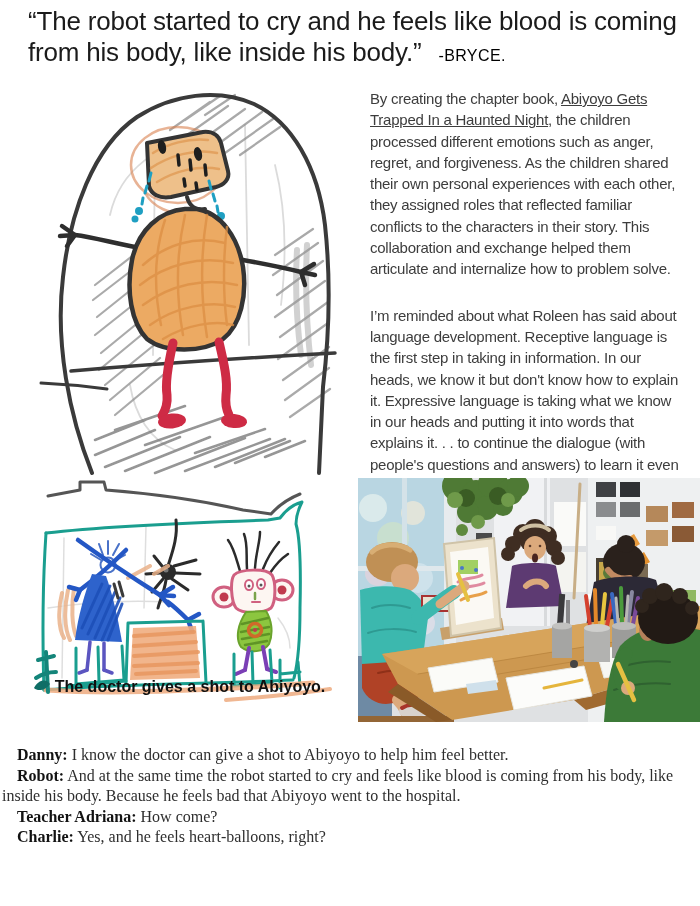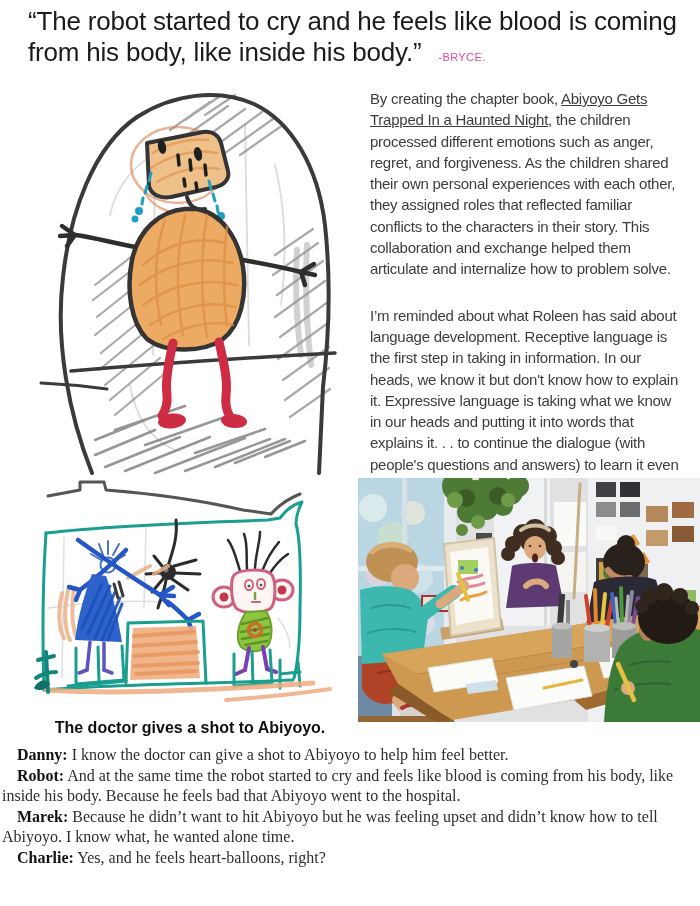--- a/index.html
+++ b/index.html
@@ -4,33 +4,33 @@
 <style>
   html,body { margin:0; padding:0; background:#ffffff; }
   .page {
     position:relative; width:700px; height:906px; background:#ffffff;
     font-family:"Liberation Sans", sans-serif; overflow:hidden; color:#222;
   }
   .quote {
     position:absolute; left:28px; top:6px; width:664px;
     font-size:26px; line-height:31px; letter-spacing:-0.2px; color:#1b1b1b;
   }
-  .quote .attr { font-size:11px; letter-spacing:0.4px; color:#ec4899; margin-left:10px; white-space:nowrap; }
+  .quote .attr { font-size:16px; letter-spacing:0.4px; color:#000000; margin-left:10px; white-space:nowrap; }
   .drawing1 { position:absolute; left:35px; top:85px; }
   .rightcol {
     position:absolute; left:370px; top:88px; width:316px;
     font-size:15px; line-height:21.3px; letter-spacing:-0.25px; color:#3d3d3d;
   }
   .rightcol p { margin:0; }
   .rightcol p + p { margin-top:25px; }
   .booktitle { text-decoration:underline; }
   .drawing2 { position:absolute; left:28px; top:478px; }
   .photo { position:absolute; left:358px; top:478px; }
   .caption {
-    position:absolute; left:28px; top:719px; width:324px; text-align:center;
+    position:absolute; left:28px; top:678px; width:324px; text-align:center;
     font-weight:bold; font-size:16px; color:#101010;
   }
   .dialogue {
     position:absolute; left:2px; top:745px; width:682px;
     font-size:16px; line-height:20.5px; color:#2e2e2e;
   }
   .dialogue p { margin:0; text-indent:15px;font-family:Liberation Serif, serif; }
   .dialogue .spk { font-weight:bold; color:#121212; }
   svg path, svg line, svg polyline { stroke-linecap:round; stroke-linejoin:round; }
 </style>
@@ -453,20 +453,20 @@
     </g>
   </svg>
 
   <div class="caption">The doctor gives a shot to Abiyoyo.</div>
 
   <div class="dialogue">
     <p><b class="spk">Danny:</b><span class="utt"> I know the doctor can give a shot to Abiyoyo to help him feel better.</span></p>
 
     <p><b class="spk">Robot:</b><span class="utt"> And at the same time the robot started to cry and feels like blood is coming from his body, like inside his body. Because he feels bad that Abiyoyo went to the hospital.</span></p>
 
-
-    <p><b class="spk">Marek:</b><span class="utt"> Because he didn’t want to hit Abiyoyo but he was feeling upset and didn’t know how to tell Abiyoyo. I know what, he wanted alone time.</span></p>
+    <p><b class="spk">Teacher Adriana:</b><span class="utt"> How come?</span></p>
+
 
 
     <p><b class="spk">Charlie:</b><span class="utt"> Yes, and he feels heart-balloons, right?</span></p>
   </div>
 
 </div>
 
 </body></html>

